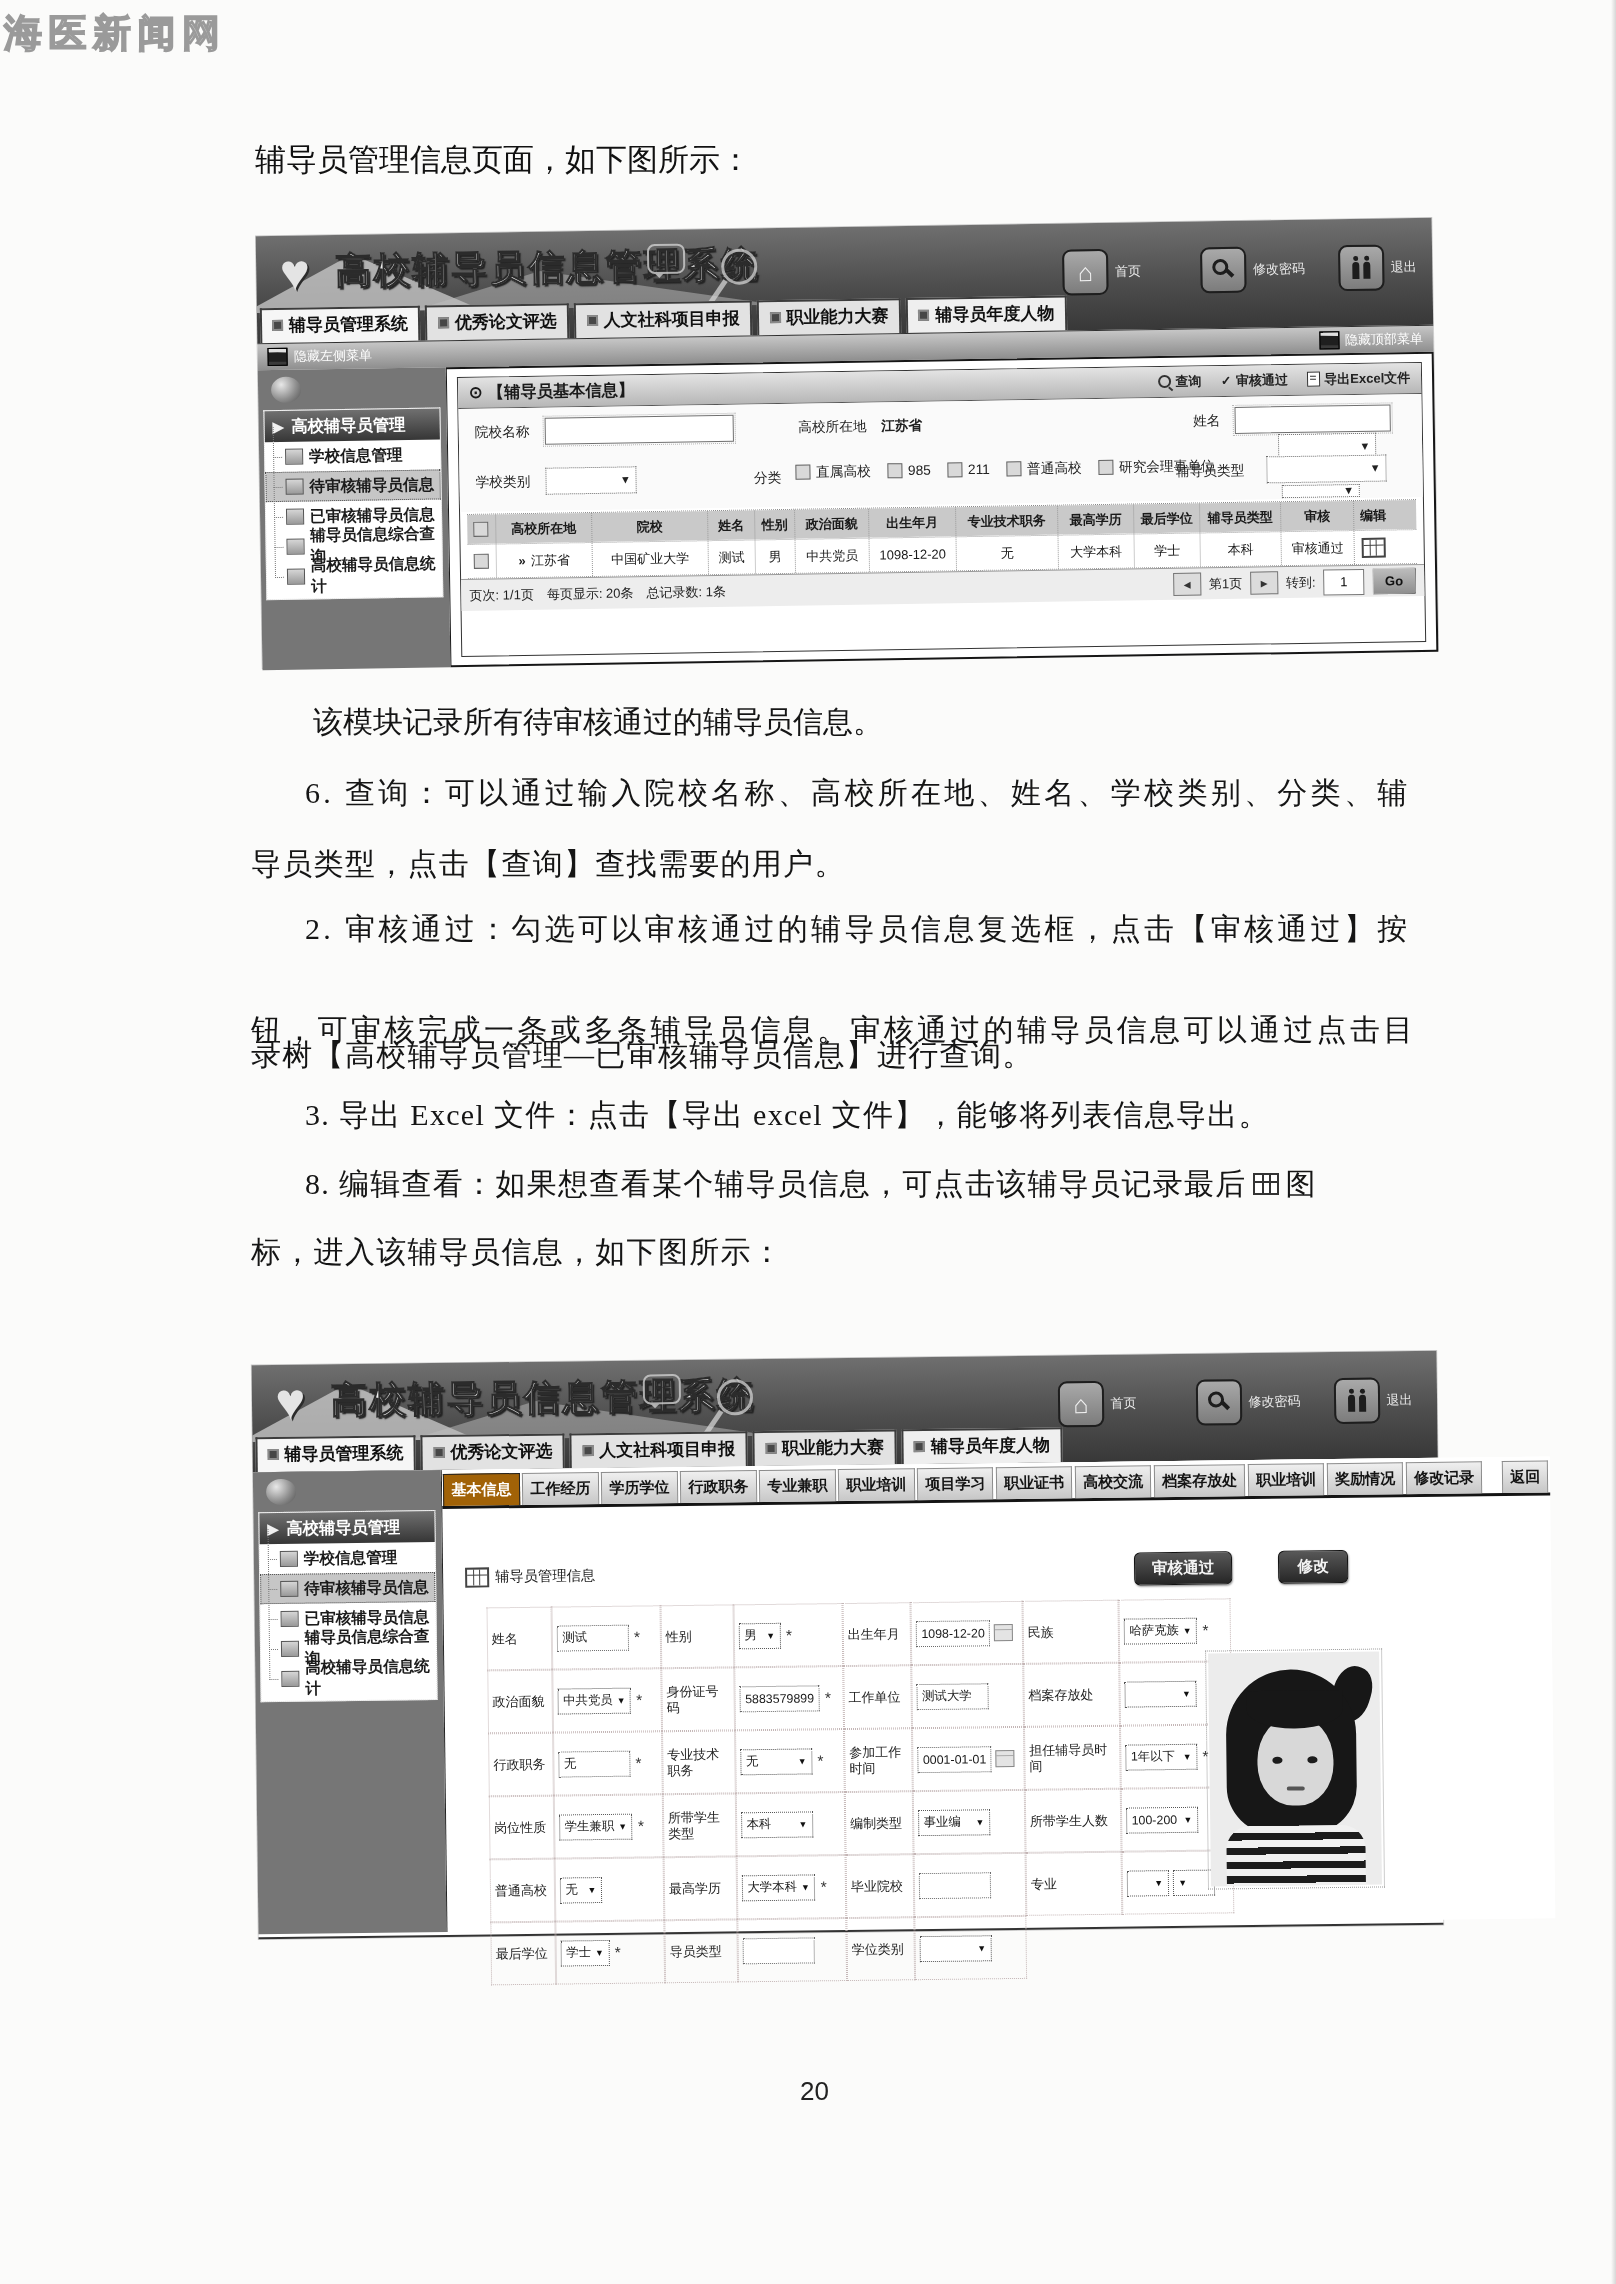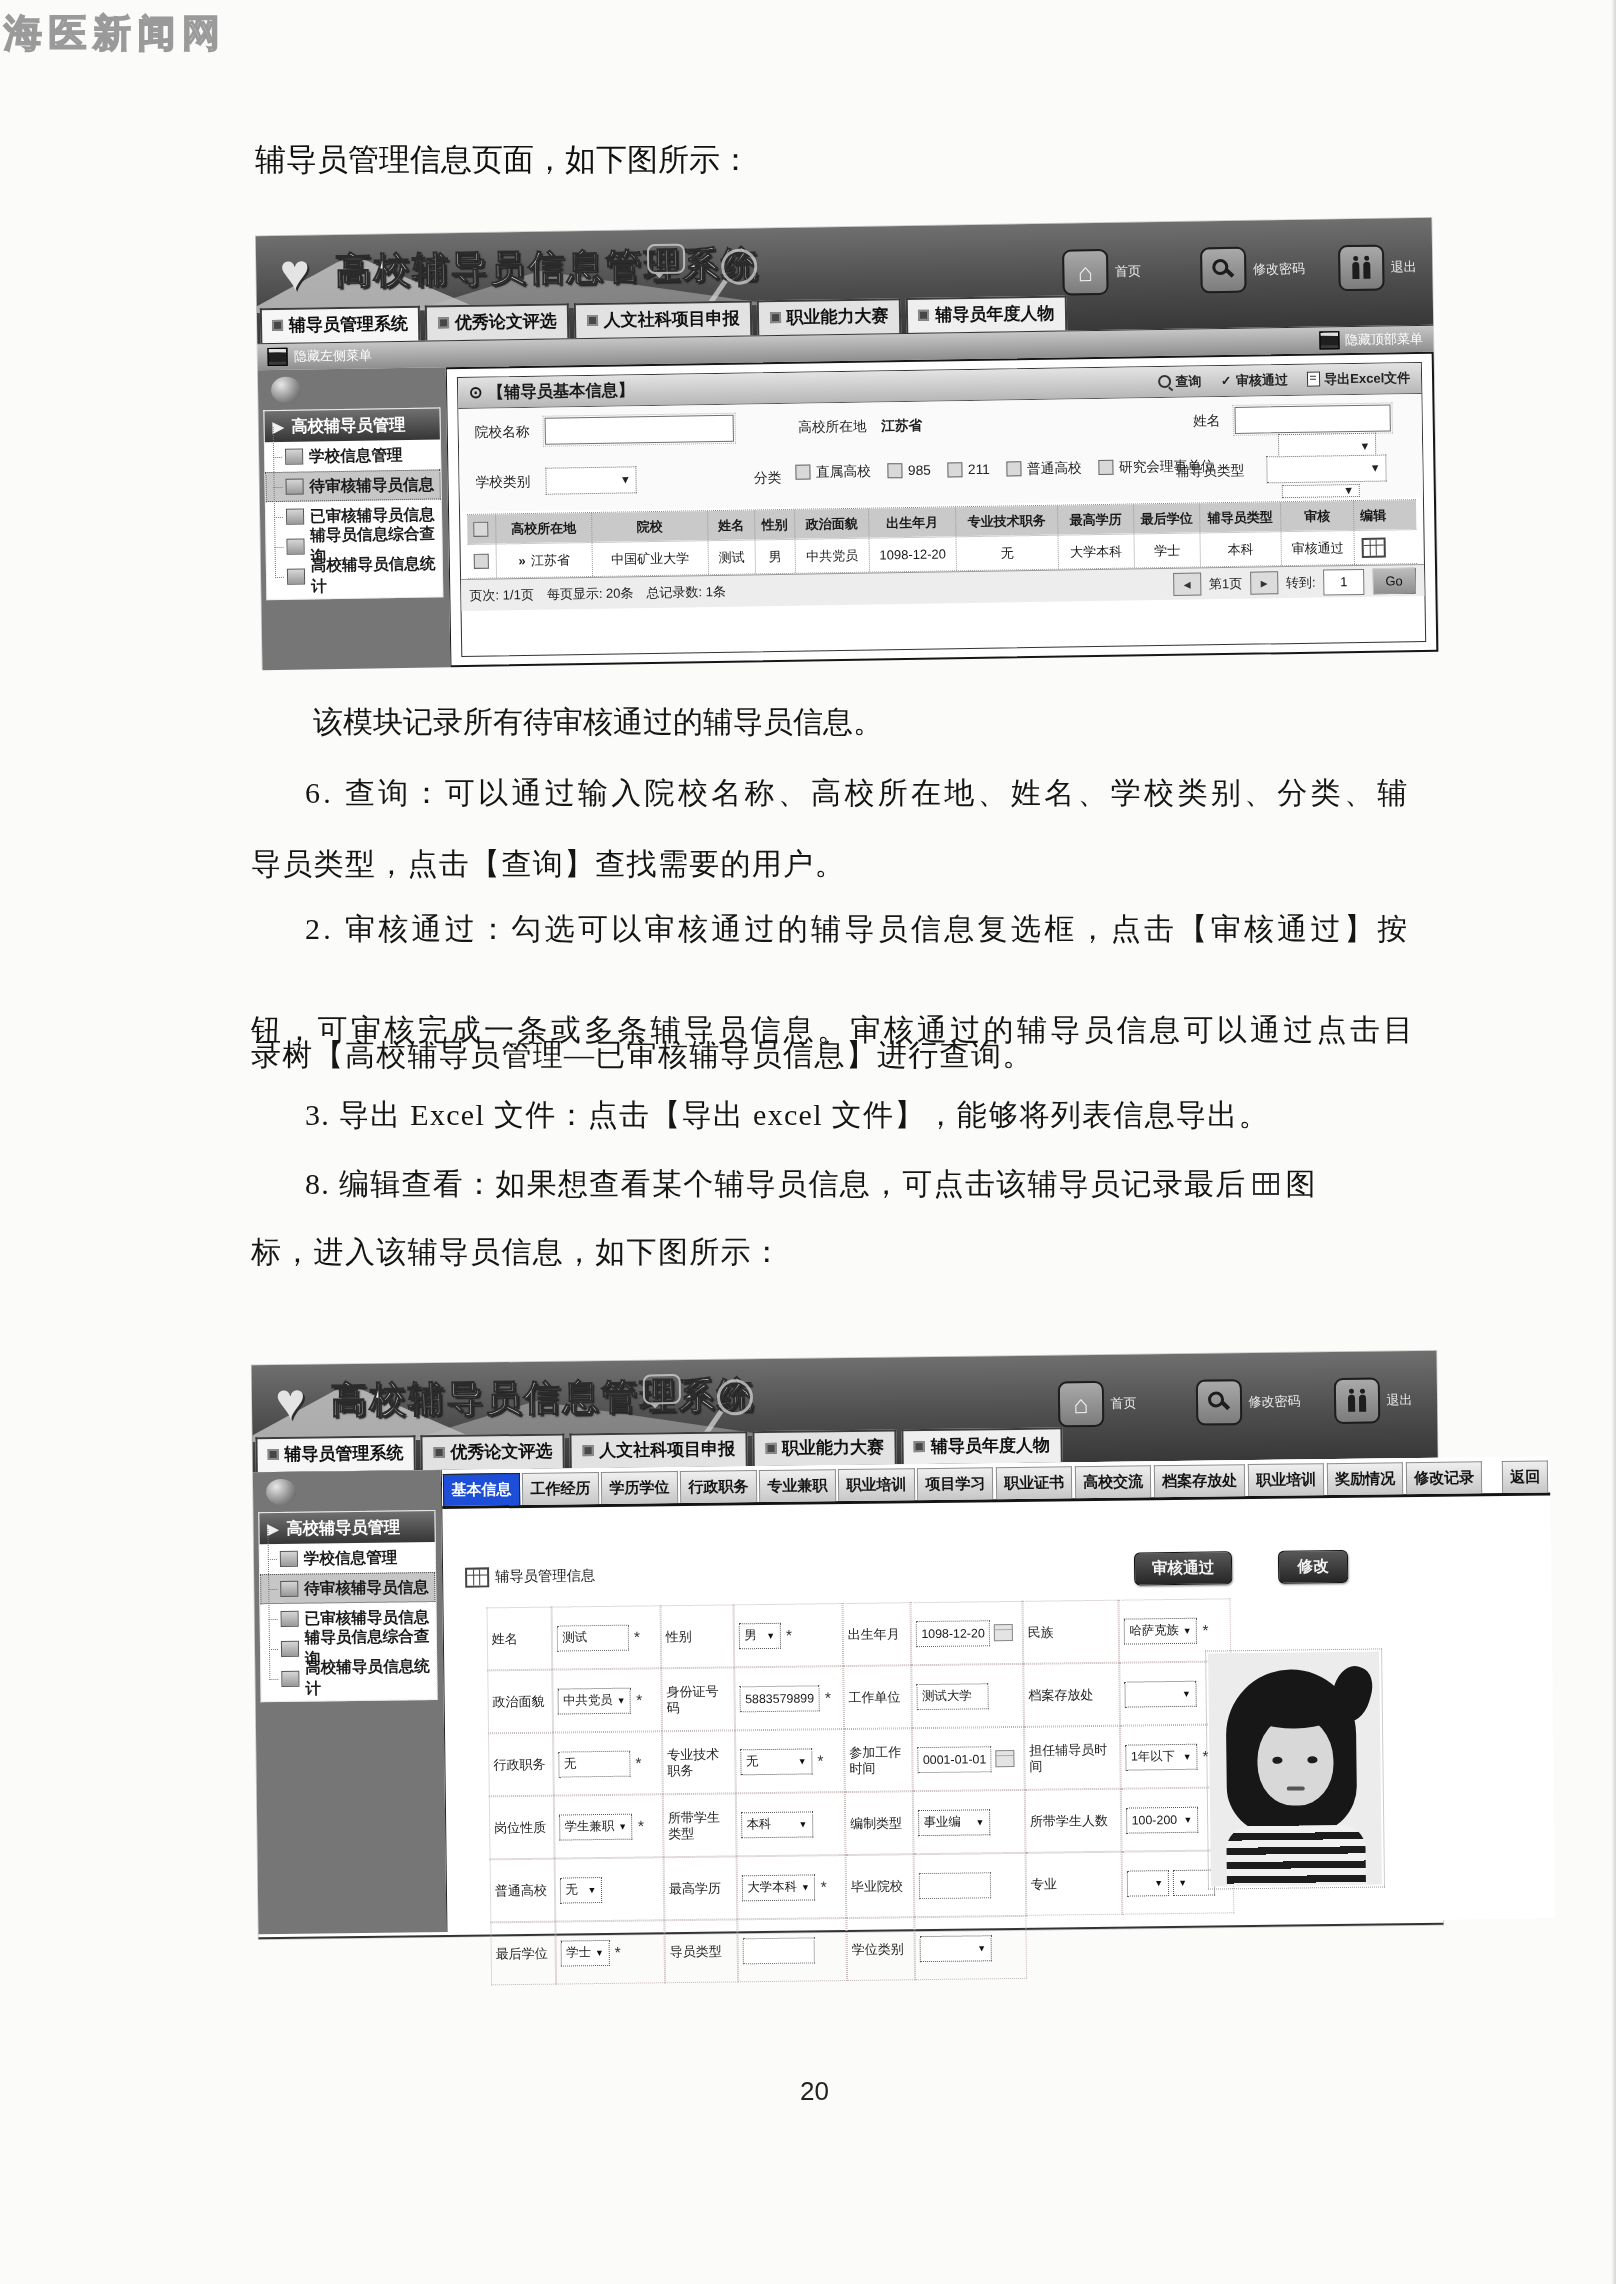--- a/index.html
+++ b/index.html
@@ -114,27 +114,27 @@
       linear-gradient(#444,#444) 5.9px 0/1.3px 100% no-repeat,
       linear-gradient(#444,#444) 11.7px 0/1.3px 100% no-repeat,#fff;}
 
   .pager{height:31px;background:#ededed;border-top:1.3px solid #9a9a9a;display:flex;align-items:center;
     justify-content:space-between;padding:0 7.8px;font-size:13px;color:#1f1f1f;}
   .pager-right{display:flex;align-items:center;gap:7.8px;}
   .pg-btn{width:26px;height:21px;border:1.3px solid #777;background:#dcdcdc;display:flex;align-items:center;
     justify-content:center;font-size:9px;color:#333;}
   .goto-input{width:35px;height:22px;border:1.3px solid #777;font-size:13px;text-align:center;background:#fff;}
   .go-btn{width:42px;height:25px;border:1.3px outset #c9c9c9;background:linear-gradient(180deg,#bdbdbd,#8f8f8f);
-    font-weight:normal;font-size:13px;display:flex;align-items:center;justify-content:center;border-radius:2.6px;color:#111;}
+    font-weight:bold;font-size:13px;display:flex;align-items:center;justify-content:center;border-radius:2.6px;color:#111;}
 
   
   .tabstrip{display:flex;gap:2.6px;padding:3.9px 1.3px 0;border-bottom:3.3px solid #141414;background:#fff;}
   .stab{font-size:15px;font-weight:bold;padding:5.9px 7.2px;background:linear-gradient(180deg,#efefef,#c7c7c7);
     border:1.3px solid #8b8b8b;border-bottom:none;color:#141414;white-space:nowrap;}
-  .stab.active{background:#1d4ed8;color:#fff;border-color:#222;}
+  .stab.active{background:#a16207;color:#fff;border-color:#222;}
   .stab.ret{margin-left:17px;}
   .s2-label{position:absolute;left:22px;top:98px;display:flex;align-items:center;gap:6.5px;font-size:14.3px;color:#222;}
   .s2-btn{position:absolute;height:31px;border-radius:5.9px;background:linear-gradient(180deg,#585858,#262626);
     color:#f4f4f4;font-size:15.6px;font-weight:bold;display:flex;align-items:center;justify-content:center;
     border:1.3px solid #111;box-shadow:0.7px 1.3px 2px #999;}
   .s2-grid{position:absolute;left:43px;top:138px;display:grid;
     grid-template-columns:65px 109px 73px 109px 68px 112px 96px 112px;grid-auto-rows:63px;}
   .gcell{border:0.7px dotted #c4b6b6;display:flex;align-items:center;box-sizing:border-box;padding:2.6px 3.9px;}
   .glabel{font-size:13px;color:#222;line-height:1.2;}
   .gfield{gap:3.9px;}

